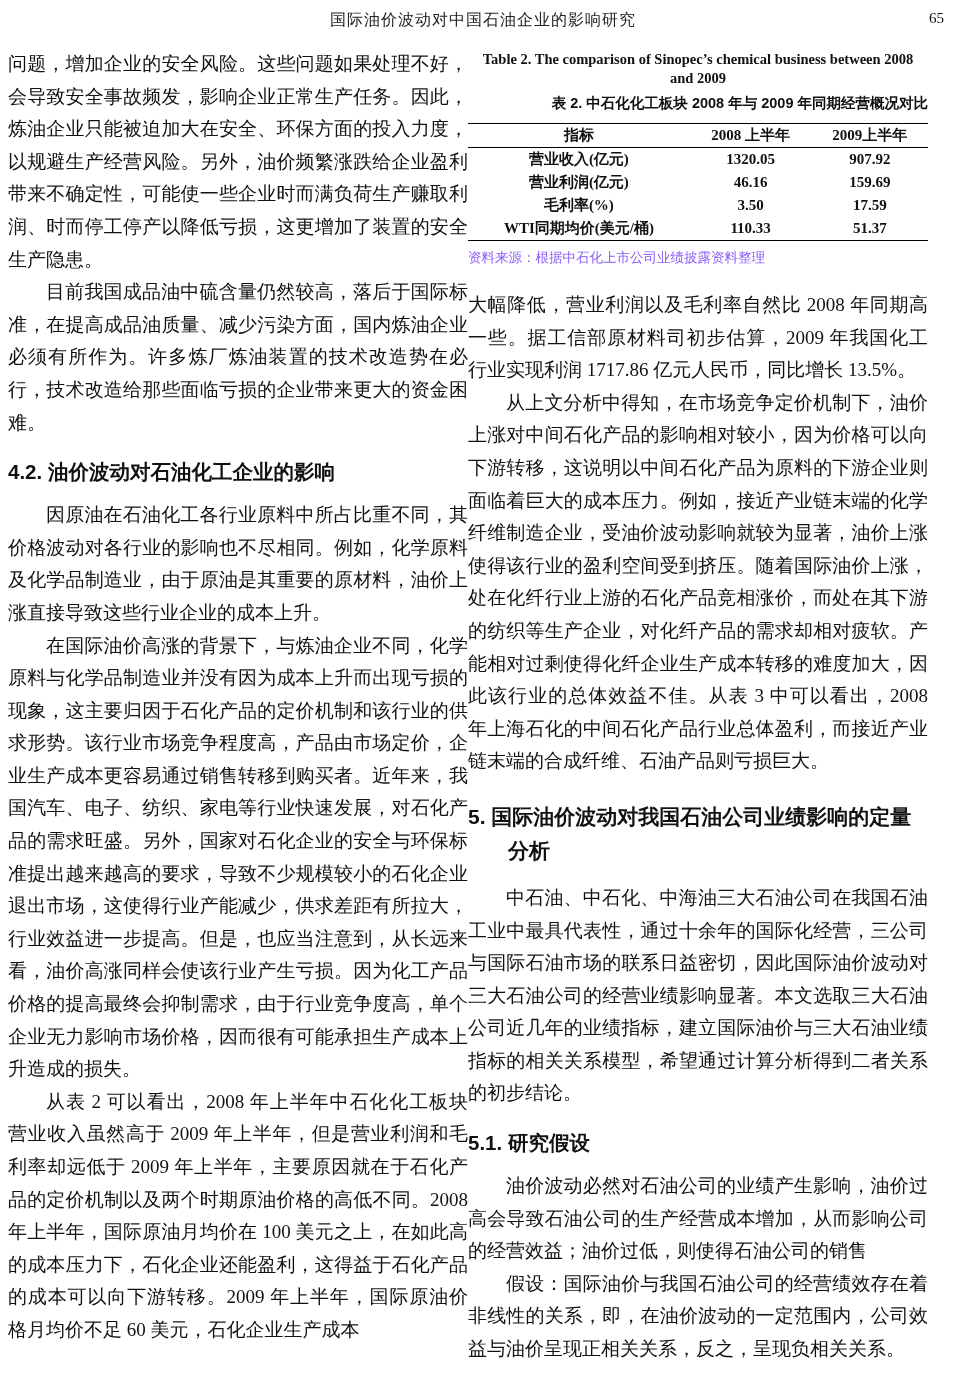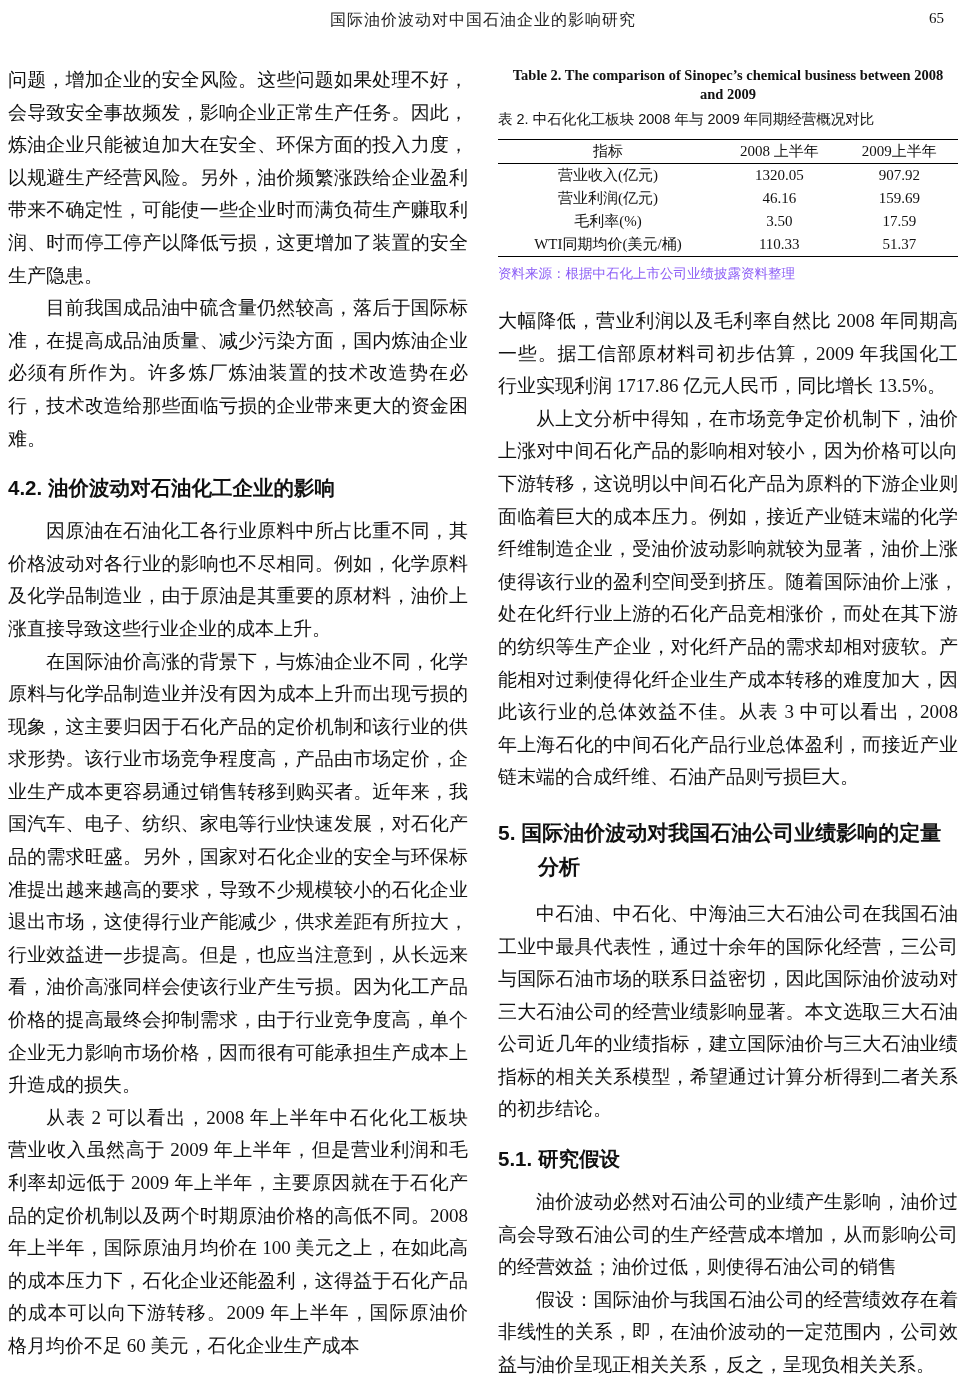--- a/index.html
+++ b/index.html
@@ -19,21 +19,21 @@
   .page-header { position: relative; height: 26px; margin-top: 4px; }
   .paper-title {
     text-align: center;
     font-size: 16px;
     letter-spacing: 1px;
     color: #222;
   }
   .page-number { position: absolute; right: 14px; top: 0; font-size: 15px; }
 
   
-  .columns { display: flex; gap: 30px; margin-top: 28px; }
+  .columns { display: flex; margin-top: 12px; }
   .col { width: 460px; font-size: 19px; line-height: 32.6px; text-align: justify; }
   .col p { text-indent: 2em; }
   .col p.no-indent { text-indent: 0; }
 
   h2.sec-heading {
     font-family: "Liberation Sans", "DejaVu Sans", sans-serif;
     font-size: 20.5px;
     font-weight: bold;
     line-height: 34px;
     text-align: left;
@@ -48,35 +48,35 @@
   .tbl-caption-en {
     font-size: 14.5px;
     font-weight: bold;
     text-align: center;
     line-height: 19px;
     margin: 2px 6px 6px 6px;
   }
   .tbl-caption-zh {
     font-family: "Liberation Sans", "DejaVu Sans", sans-serif;
     font-size: 14.5px;
-    font-weight: normal;
-    text-align: left;
+    font-weight: bold;
+    text-align: right;
     line-height: 19px;
     margin-bottom: 10px;
   }
   table.data-table {
     width: 100%;
     border-collapse: collapse;
     font-size: 15px;
     border-top: 1.5px solid #000;
     border-bottom: 1.5px solid #000;
   }
   table.data-table th, table.data-table td {
     text-align: center;
-    font-weight: normal;
+    font-weight: bold;
     padding: 1px 4px;
     line-height: 21px;
   }
   table.data-table thead th { border-bottom: 1px solid #000; }
   .tbl-source {
     font-size: 13.5px;
     color: #8b5cf6;
     margin-top: 8px;
     text-indent: 0;
     line-height: 18px;

